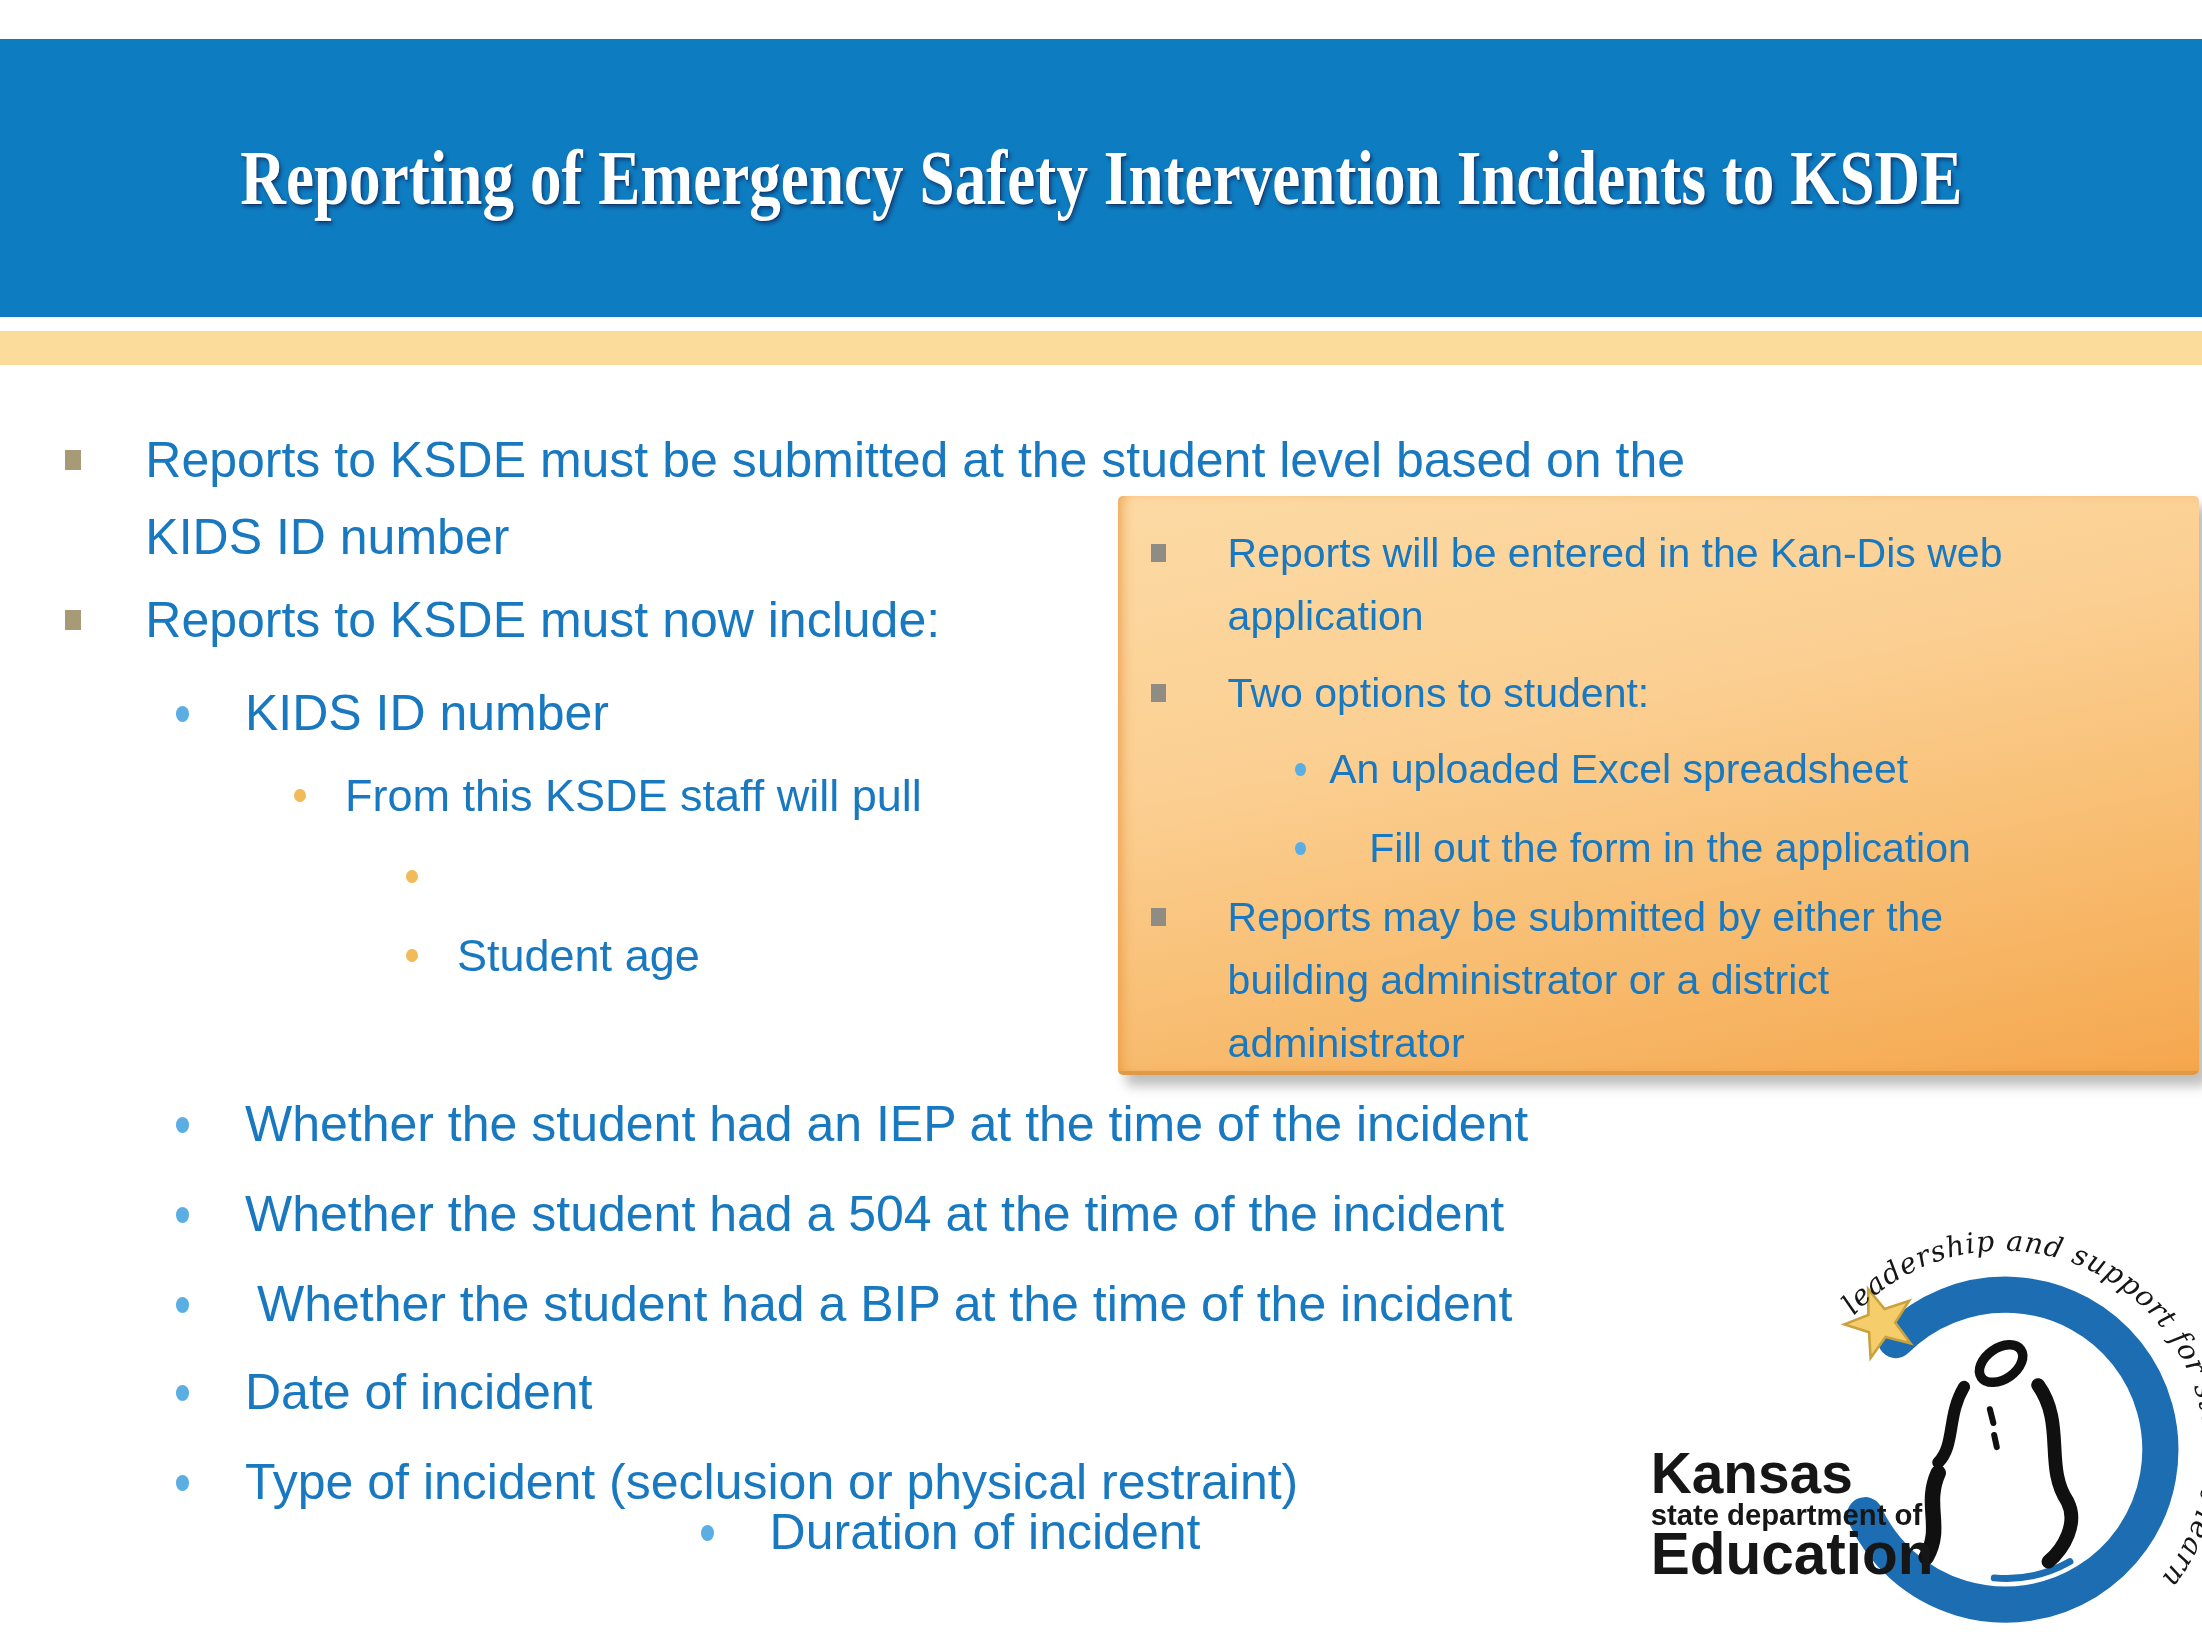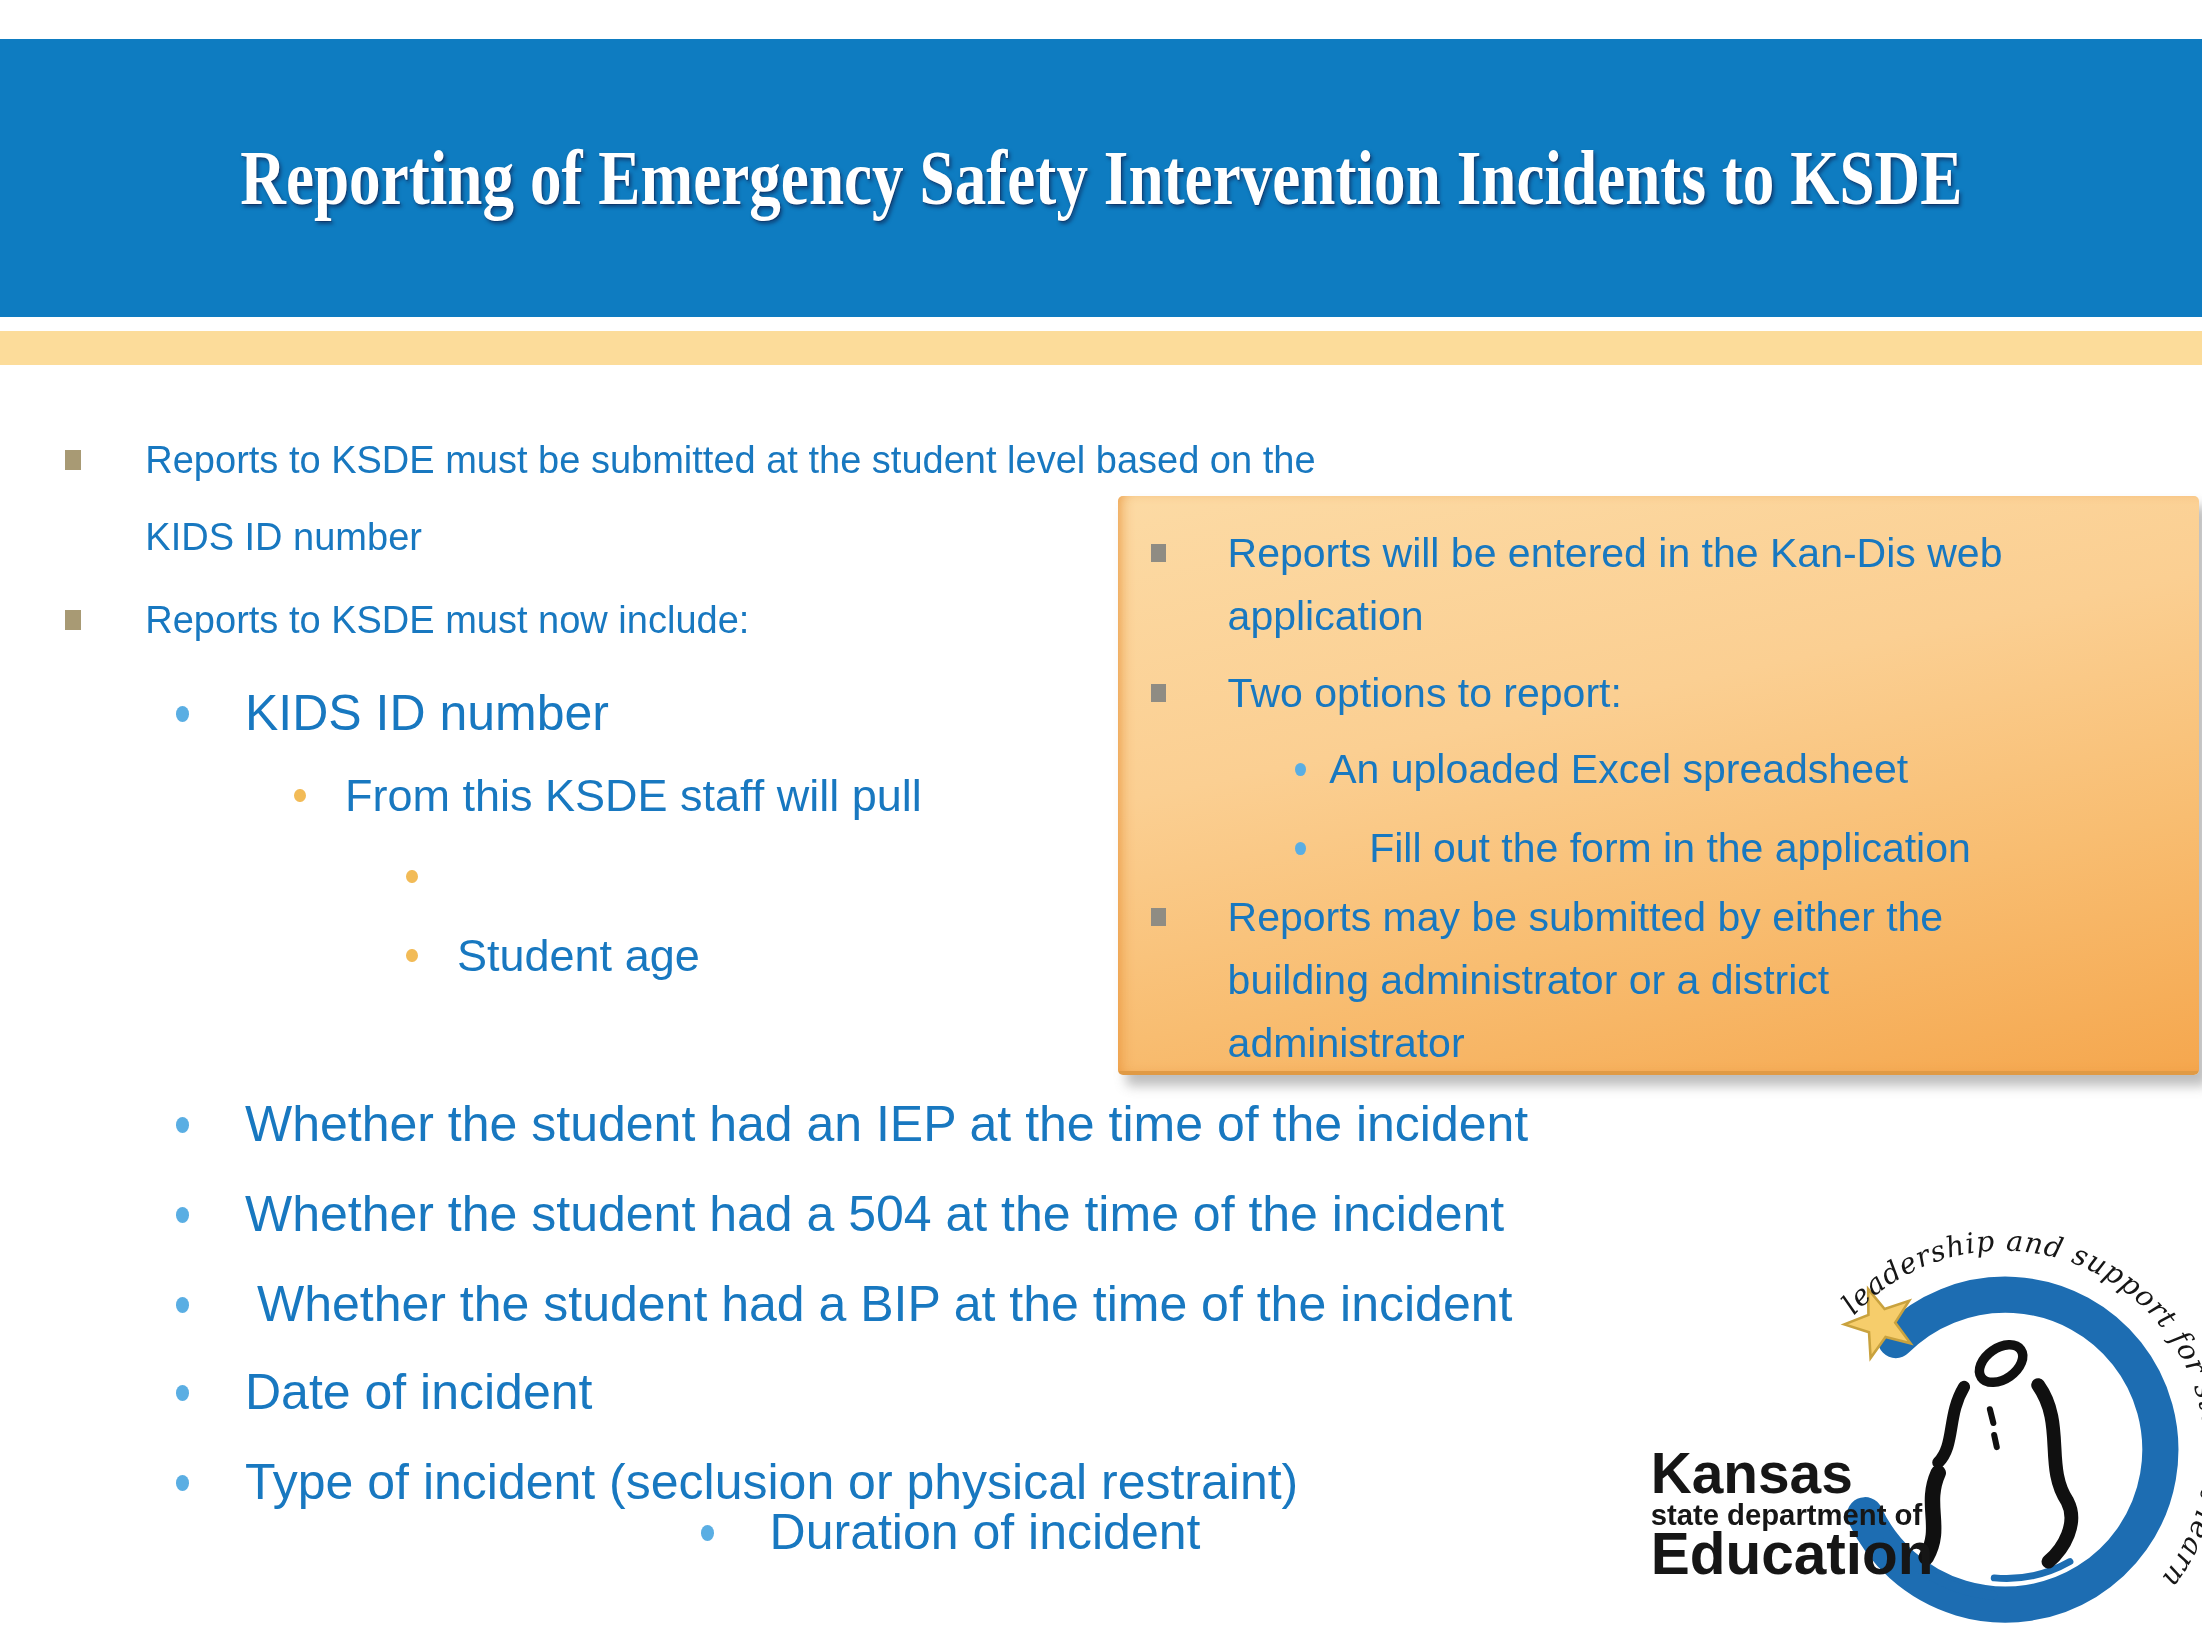--- a/index.html
+++ b/index.html
@@ -11,21 +11,21 @@
               background:#0e7cc1;display:flex;align-items:center;justify-content:center;}
   .slide-title{display:inline-block;color:#ffffff;font-family:"Liberation Serif",serif;
                font-weight:bold;font-size:79px;white-space:nowrap;
                transform:scaleX(0.80);transform-origin:center;
                text-shadow:2.6px 3.4px 4.3px rgba(15,25,70,0.55), 0.9px 0.9px 0 rgba(15,25,70,0.35);}
   .gold-stripe{position:absolute;left:0;top:331px;width:2203px;height:34px;background:#fcdc9a;}
 
   
   .row{position:absolute;display:flex;align-items:flex-start;color:#1878c0;}
   .txt{white-space:pre-line;}
-  .t1{font-size:38px;line-height:77px;}
+  .t1{font-size:50px;line-height:77px;}
   .t2{font-size:50px;line-height:77px;}
   .t3{font-size:45px;line-height:69px;}
   .tc{font-size:41px;line-height:63px;}
 
   .sq{flex:0 0 auto;background:#a89a74;}
   .sq.l1{width:16.3px;height:20px;margin-top:28px;margin-right:64px;}
   .sq.gray{background:#8f8c83;width:14.6px;height:18px;margin-top:22.4px;margin-right:62px;}
   .dot{flex:0 0 auto;border-radius:50%;}
   .dot.blue{width:13px;height:15.5px;background:#5aaee3;margin-top:31px;margin-right:56px;}
   .dot.gold{width:12px;height:13.8px;background:#f2bb57;margin-top:27.5px;margin-right:39px;}
@@ -112,21 +112,21 @@
   </div>
 
   <div class="callout">
     <div class="row" style="left:33px;top:26px;width:1007px;">
       <span class="sq gray"></span>
       <span class="txt tc">Reports will be entered in the Kan-Dis web
 application</span>
     </div>
     <div class="row" style="left:33px;top:166px;width:1007px;">
       <span class="sq gray"></span>
-      <span class="txt tc">Two options to report:</span>
+      <span class="txt tc">Two options to student:</span>
     </div>
     <div class="row" style="left:177px;top:242px;width:860px;">
       <span class="dot cblue"></span>
       <span class="txt tc">An uploaded Excel spreadsheet</span>
     </div>
     <div class="row" style="left:177px;top:321px;width:860px;gap:40px;">
       <span class="dot cblue"></span>
       <span class="txt tc">Fill out the form in the application</span>
     </div>
     <div class="row" style="left:33px;top:390px;width:1007px;">

